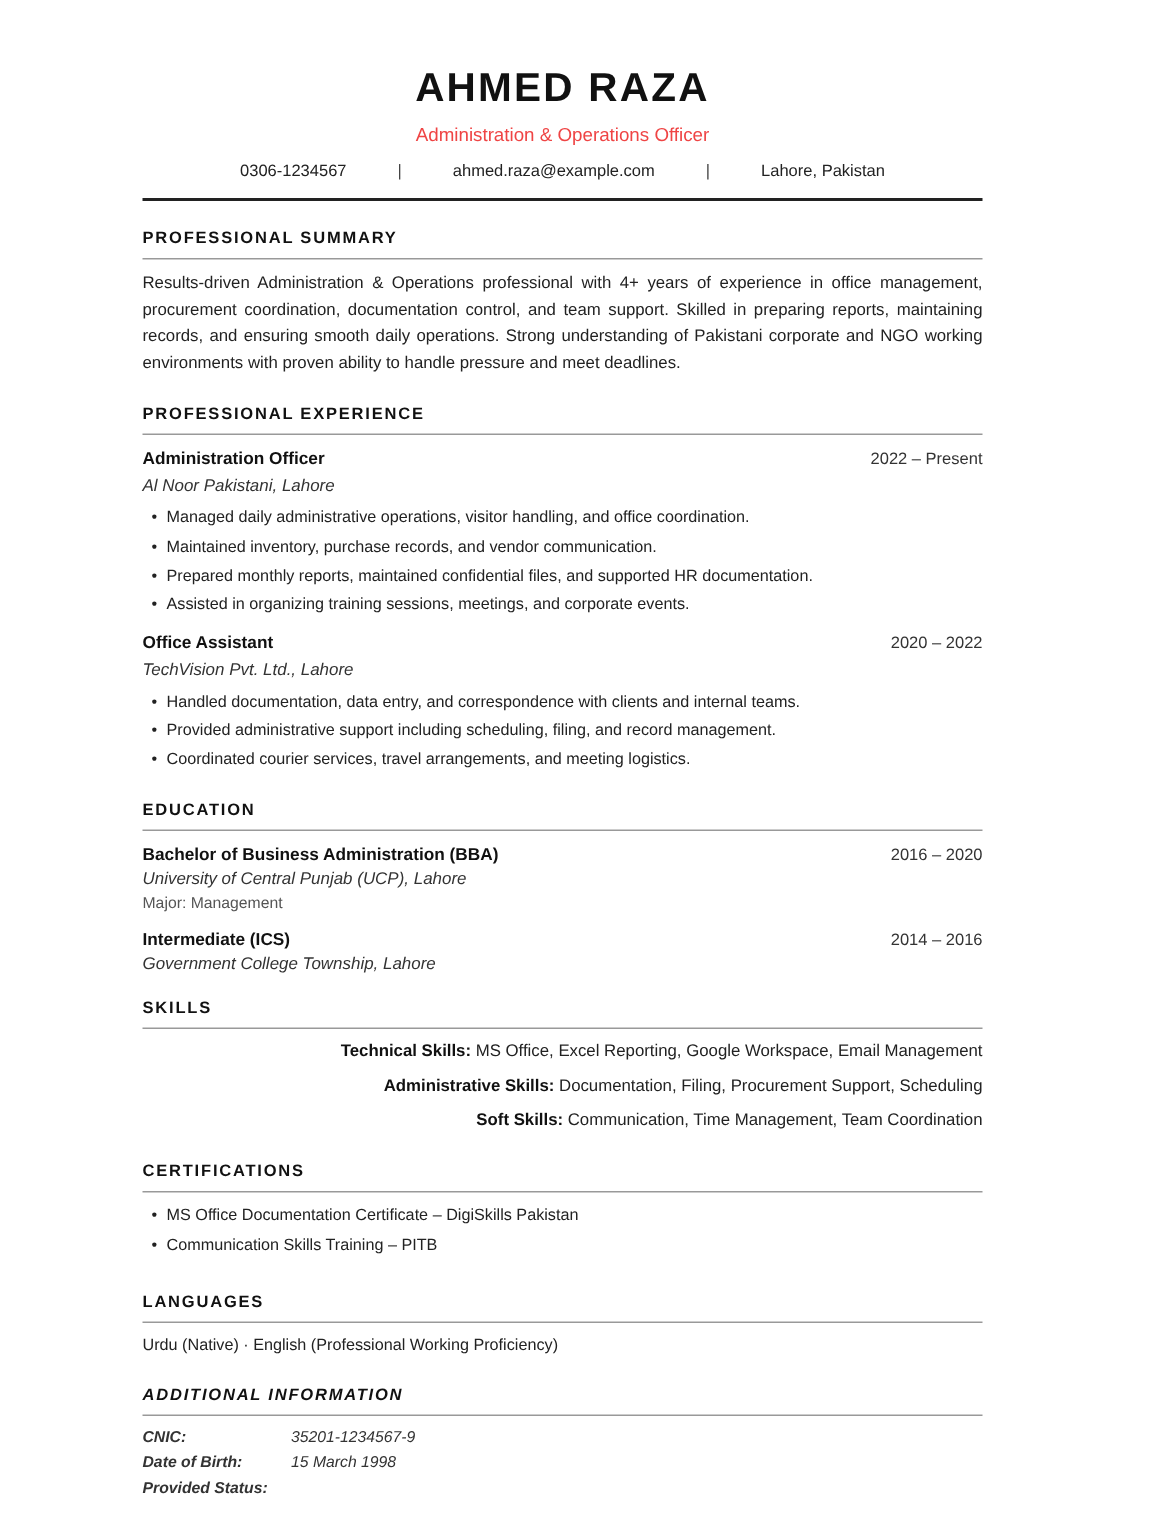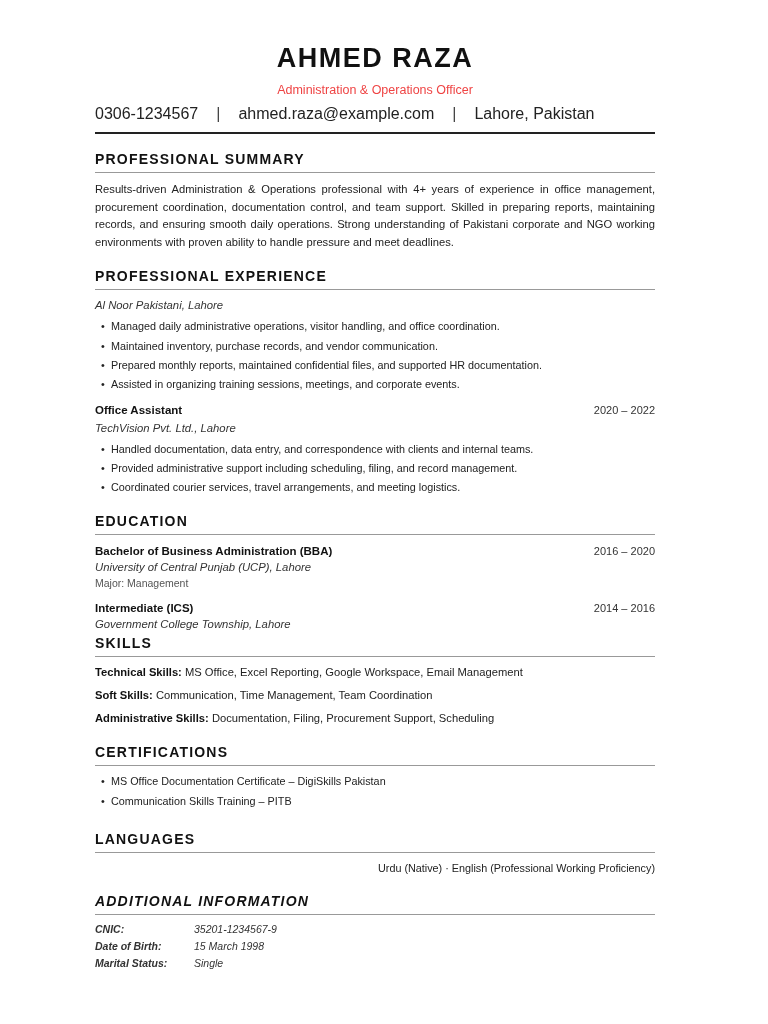--- a/index.html
+++ b/index.html
@@ -3,45 +3,45 @@
 <meta charset="utf-8">
 <style>
   * { margin: 0; padding: 0; box-sizing: border-box; }
   html, body { width: 768px; height: 1024px; background: #ffffff; overflow: hidden; }
   body { font-family: "Liberation Sans", sans-serif; color: #1a1a1a; }
   .page { position: relative; width: 768px; height: 732px; padding: 0 113px 0 95px; }
 
   .header { text-align: center; padding-top: 42px; }
   .name { font-size: 27px; font-weight: bold; letter-spacing: 1.5px; color: #111; line-height: 32px; }
   .title { font-size: 12.5px; color: #ef4444; margin-top: 8px; line-height: 16px; }
-  .contact { font-size: 16px; color: #222; margin-top: 9px; line-height: 14px; display: flex; justify-content: flex-start; gap: 0; }
+  .contact { font-size: 11px; color: #222; margin-top: 9px; line-height: 14px; display: flex; justify-content: center; gap: 16px; }
   .contact .sep { margin: 0 18px; color: #444; }
   .header-rule { border: none; border-top: 2px solid #222; margin-top: 11px; }
 
   .section { margin-top: 18px; }
-  .section-title { font-size: 14px; font-weight: bold; letter-spacing: 1.2px; color: #111; line-height: 16px; }
+  .section-title { font-size: 11px; font-weight: bold; letter-spacing: 1.2px; color: #111; line-height: 16px; }
   .section-rule { border: none; border-top: 1.5px solid #999; margin-top: 5px; }
 
   .summary { font-size: 11.2px; line-height: 17.6px; text-align: justify; margin-top: 8px; color: #222; }
 
   .entry { margin-top: 8px; }
   .entry-head { display: flex; justify-content: space-between; align-items: baseline; }
   .entry-role { font-size: 11.5px; font-weight: bold; color: #111; line-height: 16px; }
   .entry-date { font-size: 11px; color: #333; line-height: 16px; }
   .entry-org { font-size: 11.3px; font-style: italic; color: #333; margin-top: 3px; line-height: 15px; }
   .entry-note { font-size: 10.5px; color: #555; margin-top: 1px; line-height: 14px; }
   .bullets { list-style: none; margin-top: 4px; padding-left: 6px; }
   .bullets li { font-size: 10.8px; color: #222; line-height: 19.3px; display: flex; }
   .bullets li .dot { width: 10px; flex: 0 0 10px; }
 
   .skill-line { font-size: 11.2px; color: #222; line-height: 23px; }
   .skill-line b { color: #111; }
-  .skills-wrap { margin-top: 4px; }
+  .skills-wrap { margin-top: 4px; text-align: right; }
 
-  .lang { font-size: 10.8px; color: #222; margin-top: 8px; line-height: 15px; text-align: right; }
+  .lang { font-size: 10.8px; color: #222; margin-top: 8px; line-height: 15px; }
 
   .info-grid { margin-top: 7px; display: grid; grid-template-columns: 99px auto; row-gap: 2px; }
   .info-label { font-size: 10.5px; font-weight: bold; color: #333; line-height: 15px; }
   .info-value { font-size: 10.5px; color: #333; line-height: 15px; }
 </style>
 </head>
 <body>
 
 <div class="page">
 
@@ -62,20 +62,24 @@
     <div class="section-title">PROFESSIONAL SUMMARY</div>
     <hr class="section-rule">
     <p class="summary">Results-driven Administration &amp; Operations professional with 4+ years of experience in office management, procurement coordination, documentation control, and team support. Skilled in preparing reports, maintaining records, and ensuring smooth daily operations. Strong understanding of Pakistani corporate and NGO working environments with proven ability to handle pressure and meet deadlines.</p>
   </div>
 
   <div class="section" style="margin-top:17px;">
     <div class="section-title">PROFESSIONAL EXPERIENCE</div>
     <hr class="section-rule">
 
     <div class="entry">
+      <div class="entry-head">
+        <span class="entry-role">Administration Officer</span>
+        <span class="entry-date">2022 – Present</span>
+      </div>
       <div class="entry-org">Al Noor Pakistani, Lahore</div>
       <ul class="bullets">
         <li>
             <span class="dot">•</span>
             <span>Managed daily administrative operations, visitor handling, and office coordination.</span>
           </li>
         <li>
             <span class="dot">•</span>
             <span>Maintained inventory, purchase records, and vendor communication.</span>
           </li>
@@ -128,27 +132,27 @@
 
     <div class="entry" style="margin-top:10px;">
       <div class="entry-head">
         <span class="entry-role">Intermediate (ICS)</span>
         <span class="entry-date">2014 – 2016</span>
       </div>
       <div class="entry-org" style="margin-top:1px;">Government College Township, Lahore</div>
     </div>
   </div>
 
-  <div class="section" style="margin-top:3px;">
+  <div class="section" style="margin-top:13px;">
     <div class="section-title">SKILLS</div>
     <hr class="section-rule">
     <div class="skills-wrap">
       <div class="skill-line"><b>Technical Skills:</b><span> MS Office, Excel Reporting, Google Workspace, Email Management</span></div>
+      <div class="skill-line"><b>Administrative Skills:</b><span> Documentation, Filing, Procurement Support, Scheduling</span></div>
       <div class="skill-line"><b>Soft Skills:</b><span> Communication, Time Management, Team Coordination</span></div>
-      <div class="skill-line"><b>Administrative Skills:</b><span> Documentation, Filing, Procurement Support, Scheduling</span></div>
     </div>
   </div>
 
   <div class="section" style="margin-top:14px;">
     <div class="section-title">CERTIFICATIONS</div>
     <hr class="section-rule">
     <ul class="bullets" style="margin-top:6px;">
       <li>
           <span class="dot">•</span>
           <span>MS Office Documentation Certificate – DigiSkills Pakistan</span>
@@ -167,18 +171,17 @@
   </div>
 
   <div class="section" style="margin-top:17px;font-style:italic;">
     <div class="section-title">ADDITIONAL INFORMATION</div>
     <hr class="section-rule">
     <div class="info-grid">
       <span class="info-label">CNIC:</span>
       <span class="info-value">35201-1234567-9</span>
       <span class="info-label">Date of Birth:</span>
       <span class="info-value">15 March 1998</span>
-      <span class="info-label">Marital Status:</span>
-      <span class="info-value">Single</span>
+      <span class="info-label">Provided Status:</span>
     </div>
   </div>
 
 </div>
 
 </body></html>

